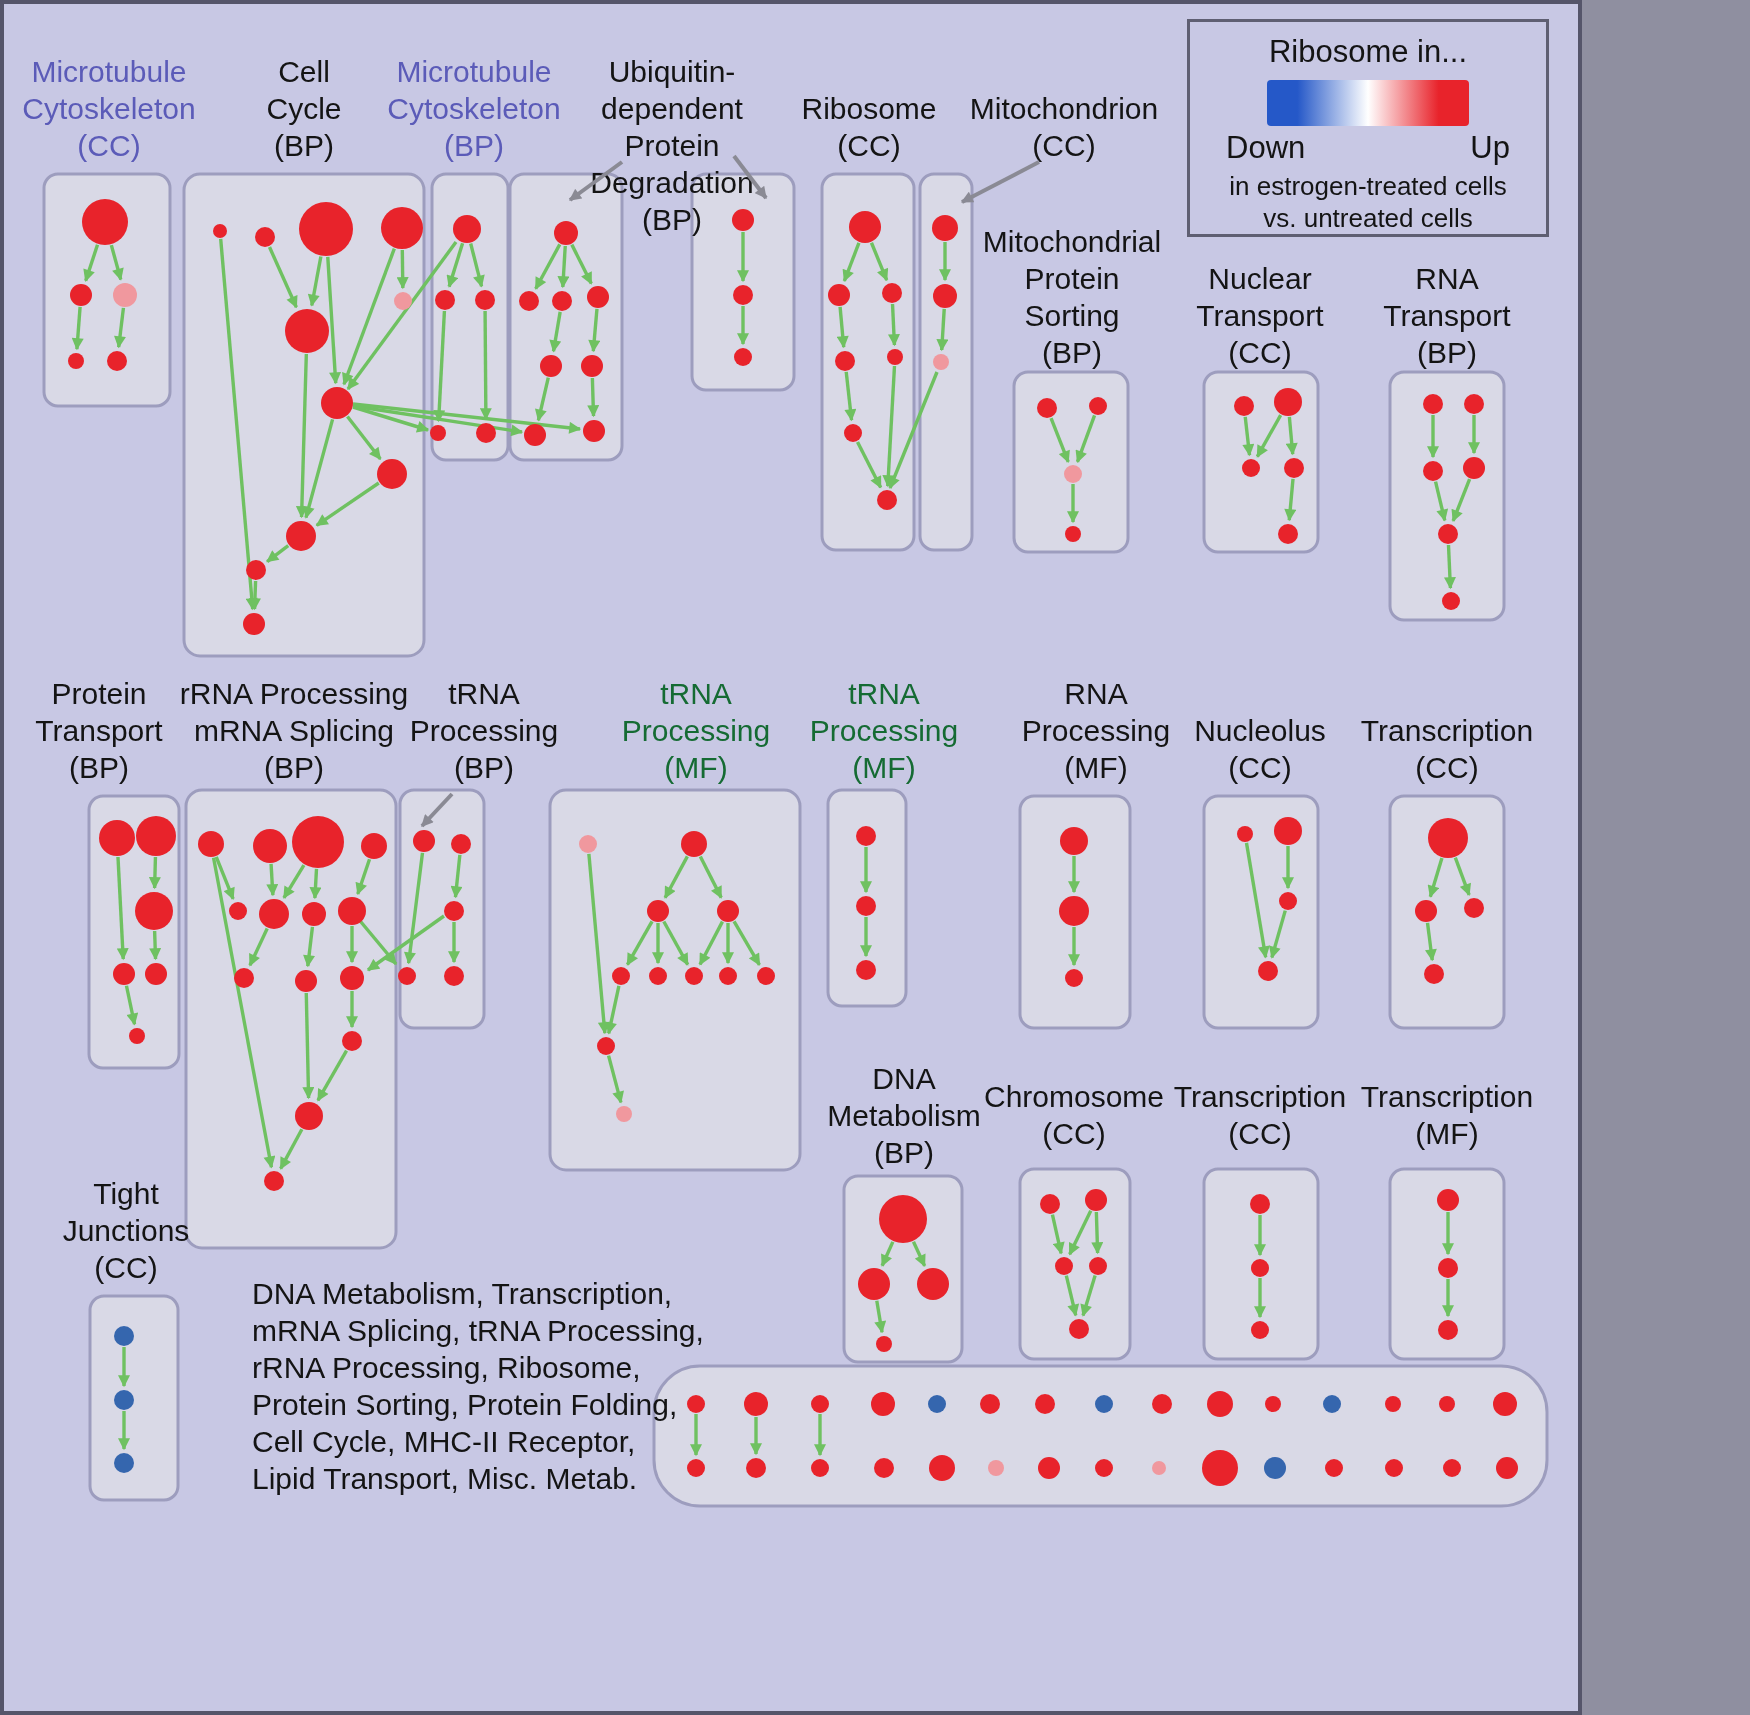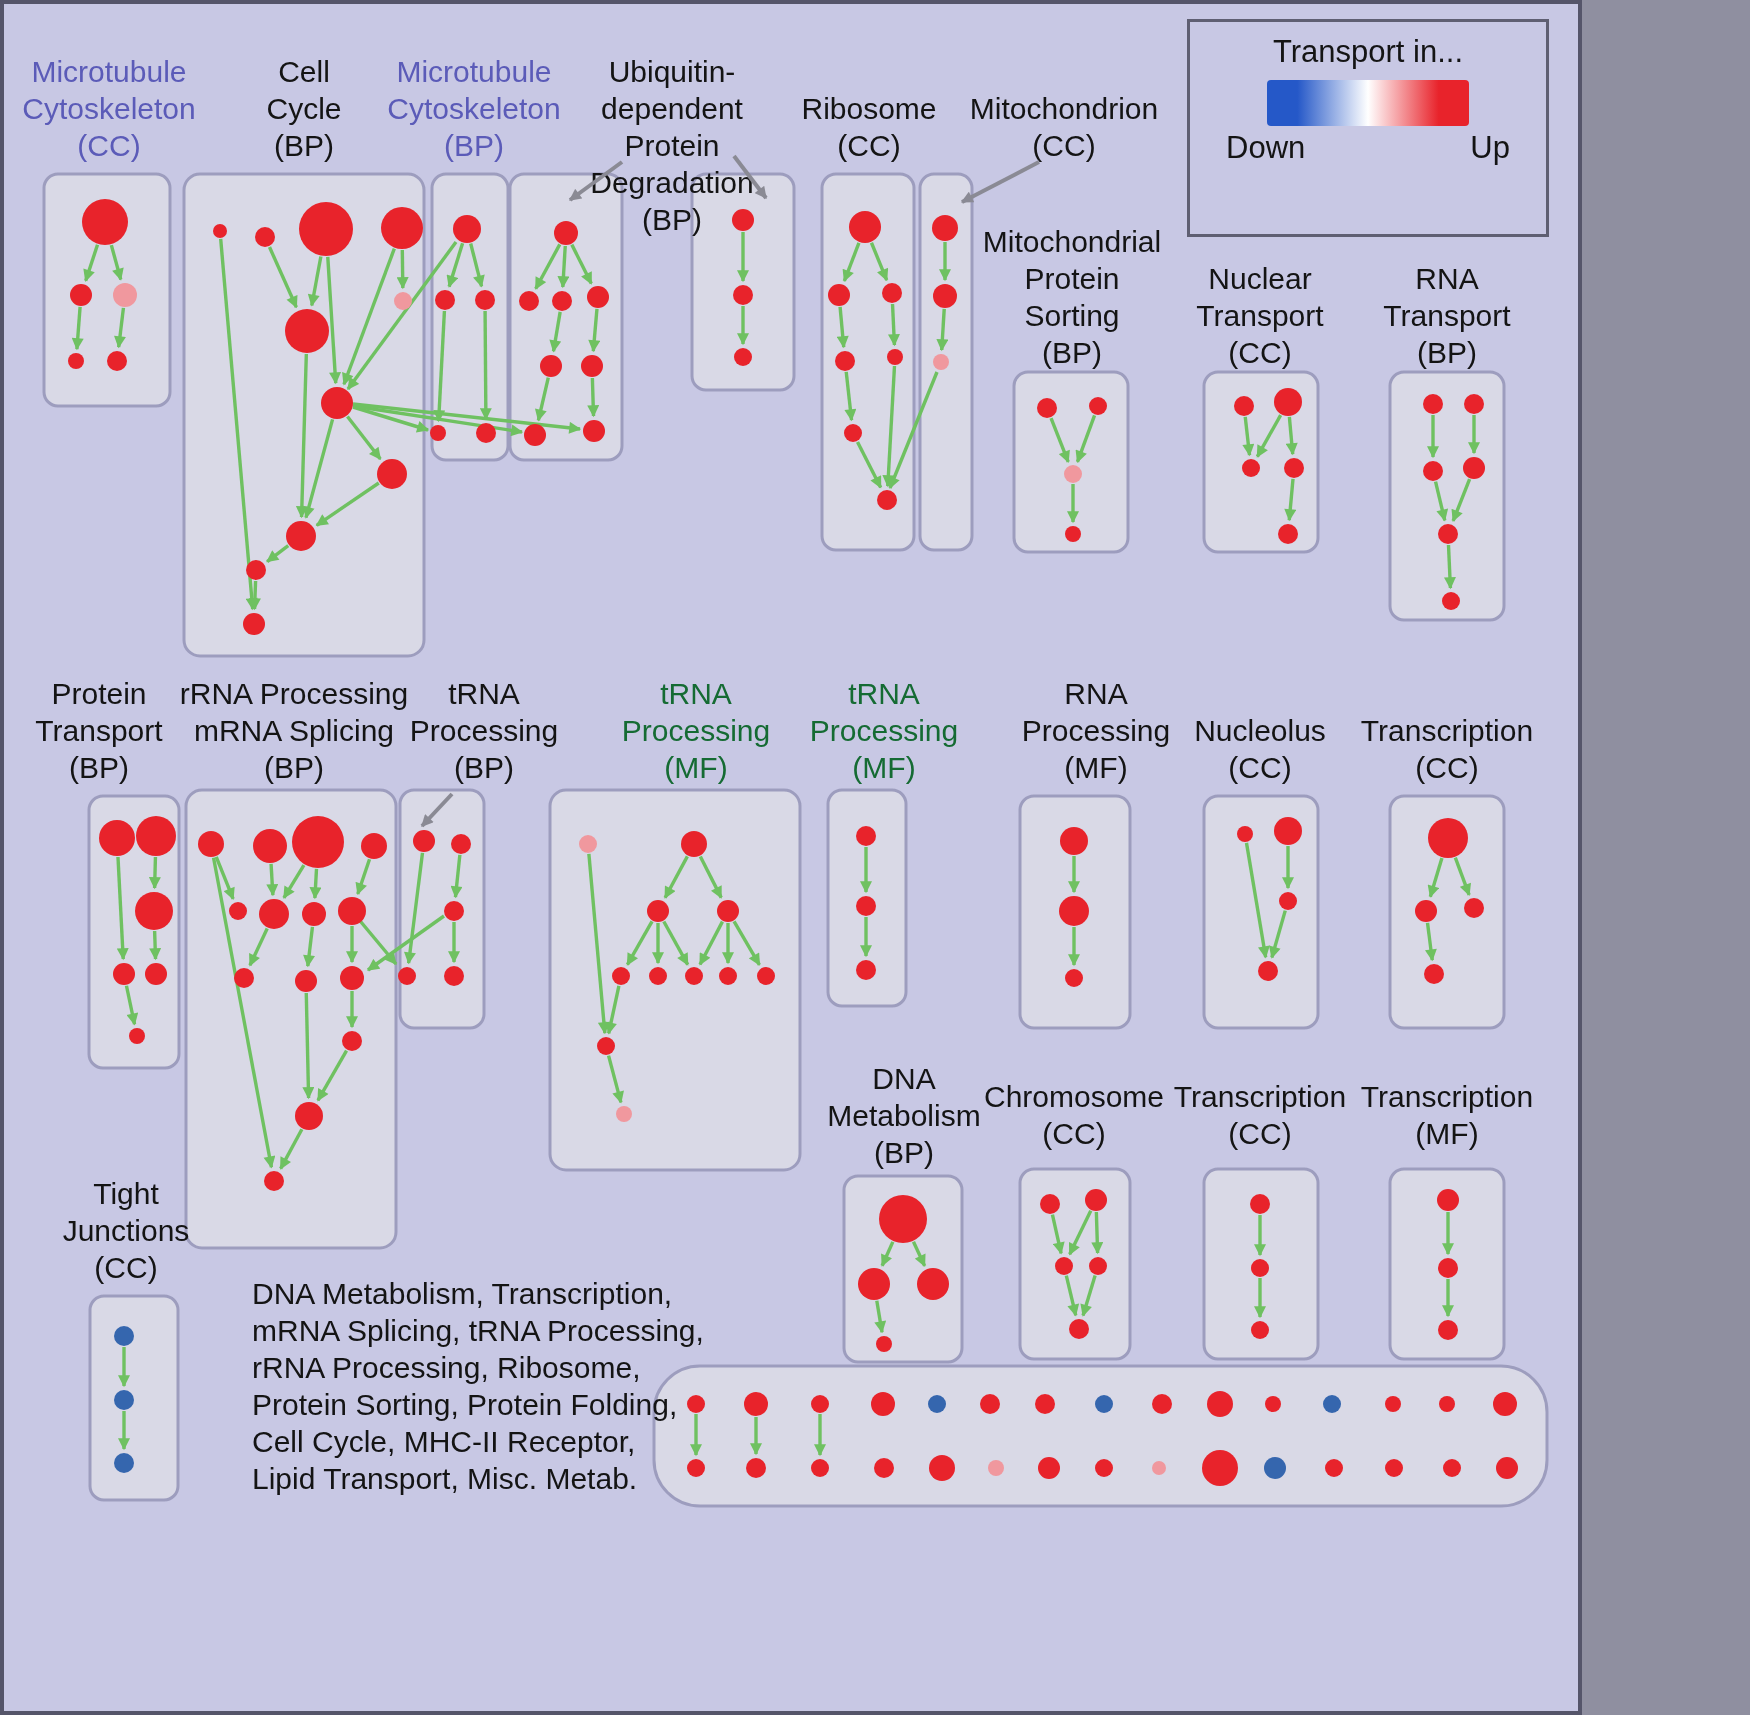--- a/index.html
+++ b/index.html
@@ -353,20 +353,24 @@
         <text x="122" y="1200" fill="#141414"><tspan x="122" dy="0">Tight</tspan><tspan x="122" dy="37">Junctions</tspan><tspan x="122" dy="37">(CC)</tspan></text>
       </g>
       <line x1="618" y1="158" x2="566" y2="196" stroke="#8a8a94" stroke-width="4" marker-end="url(#arrow-gray)"></line>
       <line x1="730" y1="152" x2="762" y2="194" stroke="#8a8a94" stroke-width="4" marker-end="url(#arrow-gray)"></line>
       <line x1="1035" y1="158" x2="958" y2="198" stroke="#8a8a94" stroke-width="4" marker-end="url(#arrow-gray)"></line>
       <line x1="448" y1="790" x2="418" y2="822" stroke="#8a8a94" stroke-width="4" marker-end="url(#arrow-gray)"></line>
       <text x="248" y="1300" font-family="&quot;Liberation Sans&quot;, sans-serif" font-size="30" fill="#141414"><tspan x="248" dy="0">DNA Metabolism, Transcription,</tspan><tspan x="248" dy="37">mRNA Splicing, tRNA Processing,</tspan><tspan x="248" dy="37">rRNA Processing, Ribosome,</tspan><tspan x="248" dy="37">Protein Sorting, Protein Folding,</tspan><tspan x="248" dy="37">Cell Cycle, MHC-II Receptor,</tspan><tspan x="248" dy="37">Lipid Transport, Misc. Metab.</tspan></text>
     </svg>
 
   <div class="legend">
-    <div class="legend-title">Transport in...</div>
+    <div class="legend-title">Ribosome in...</div>
     <div class="legend-bar" style="background: linear-gradient(90deg, rgb(37, 88, 200) 0%, rgb(37, 88, 200) 15%, rgb(255, 255, 255) 50%, rgb(232, 35, 43) 85%, rgb(232, 35, 43) 100%);"></div>
     <div class="legend-row">
       <span>Down</span>
       <span>Up</span>
     </div>
+    <div class="legend-context">
+      <div>in estrogen-treated cells</div>
+      <div>vs. untreated cells</div>
+    </div>
   </div>
 </div>
 
 </body></html>

